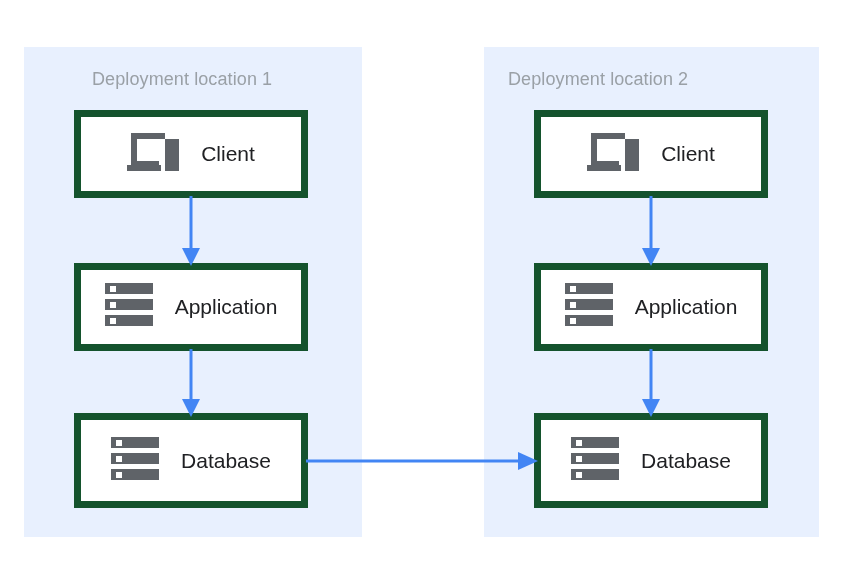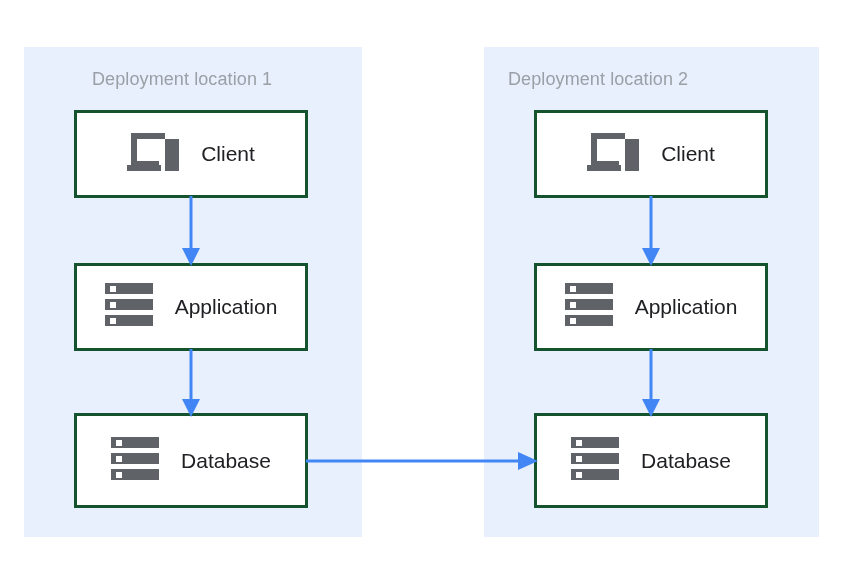--- a/index.html
+++ b/index.html
@@ -29,21 +29,21 @@
     line-height: 22px;
     letter-spacing: 0.1px;
     white-space: nowrap;
   }
   #zone-label-1 { left: 48px;  top: 68px; margin-left: 44px; }
   #zone-label-2 { left: 508px; top: 68px; text-align: center; }
 
   .node {
     position: absolute;
     background: #ffffff;
-    border: 3px solid #14532d;
+    border: 7px solid #14532d;
     box-sizing: border-box;
     display: flex;
     align-items: center;
     justify-content: center;
     gap: 22px;
   }
   .node-label {
     font-size: 21px;
     color: #202124;
     line-height: 24px;

